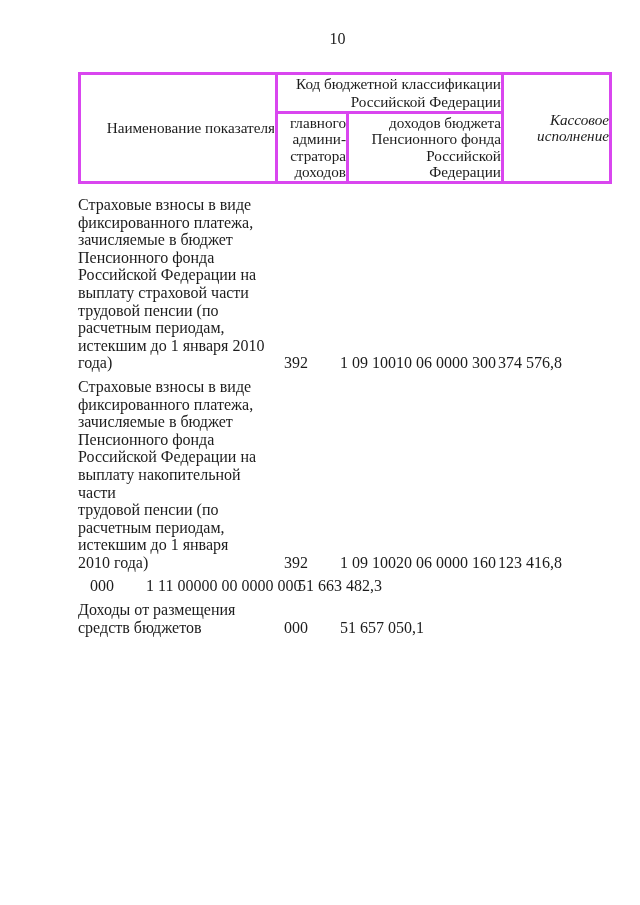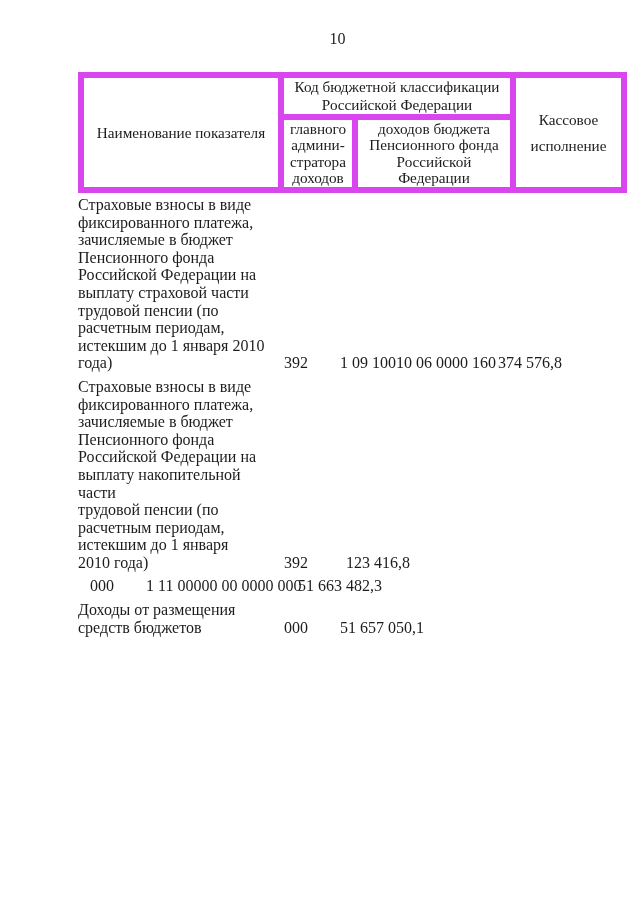--- a/index.html
+++ b/index.html
@@ -30,33 +30,33 @@
     line-height: 18px;
   }
   table.header-table {
     position: absolute;
     top: 72px;
     left: 78px;
     border-collapse: collapse;
     table-layout: fixed;
   }
   table.header-table td {
-    border: 6px solid #d946ef;
+    border: 3px solid #d946ef;
     padding: 0;
     font-size: 15.2px;
-    text-align: center;
+    text-align: right;
     vertical-align: middle;
     white-space: pre-line;
     overflow: hidden;
   }
   td.c1 { width: 194px; line-height: 18px; border-radius: 6px; }
   td.cg { width: 220px; height: 34px; line-height: 18px; }
   td.c2 { width: 68px;  height: 67px; line-height: 16.3px; }
   td.c3 { width: 152px; height: 67px; line-height: 16.3px; }
-  td.c4 { width: 105px; line-height: 26px; }
+  td.c4 { width: 105px; line-height: 16px; font-style: italic; }
   .rows {
     position: absolute;
     top: 196px;
     left: 78px;
     width: 519px;
   }
   .row {
     display: flex;
     align-items: flex-end;
     margin-bottom: 6px;
@@ -125,36 +125,37 @@
 фиксированного платежа,
 зачисляемые в бюджет
 Пенсионного фонда
 Российской Федерации на
 выплату страховой части
 трудовой пенсии (по
 расчетным периодам,
 истекшим до 1 января 2010
 года)</div>
       <div class="cell admin">392</div>
-      <div class="cell code">1 09 10010 06 0000 160</div>
+      <div class="cell code">1 09 10010 06 0000 300</div>
       <div class="cell cash">374 576,8</div>
     </div>
 
     <div class="row">
       <div class="cell name">Страховые взносы в виде
 фиксированного платежа,
 зачисляемые в бюджет
 Пенсионного фонда
 Российской Федерации на
 выплату накопительной части
 трудовой пенсии (по
 расчетным периодам,
 истекшим до 1 января
 2010 года)</div>
       <div class="cell admin">392</div>
+      <div class="cell code">1 09 10020 06 0000 160</div>
       <div class="cell cash">123 416,8</div>
     </div>
 
     <div class="row">
       <div class="cell admin">000</div>
       <div class="cell code">1 11 00000 00 0000 000</div>
       <div class="cell cash">51 663 482,3</div>
     </div>
 
     <div class="row">

